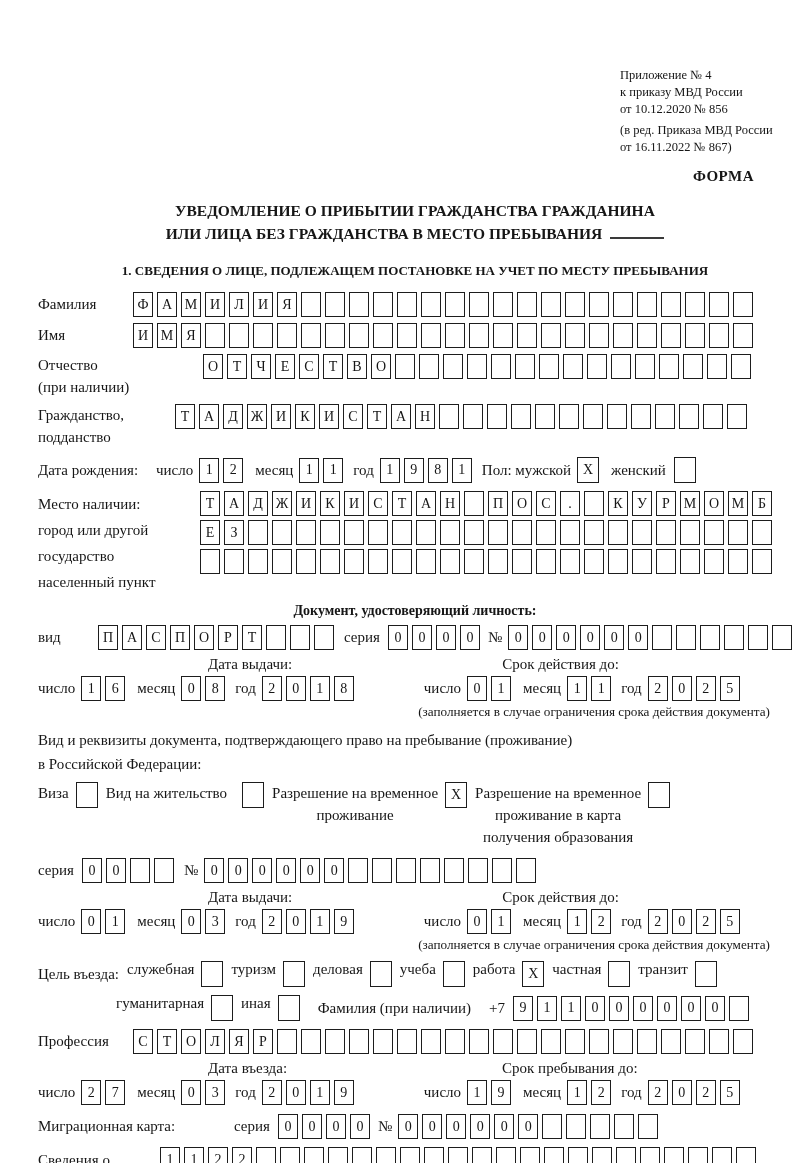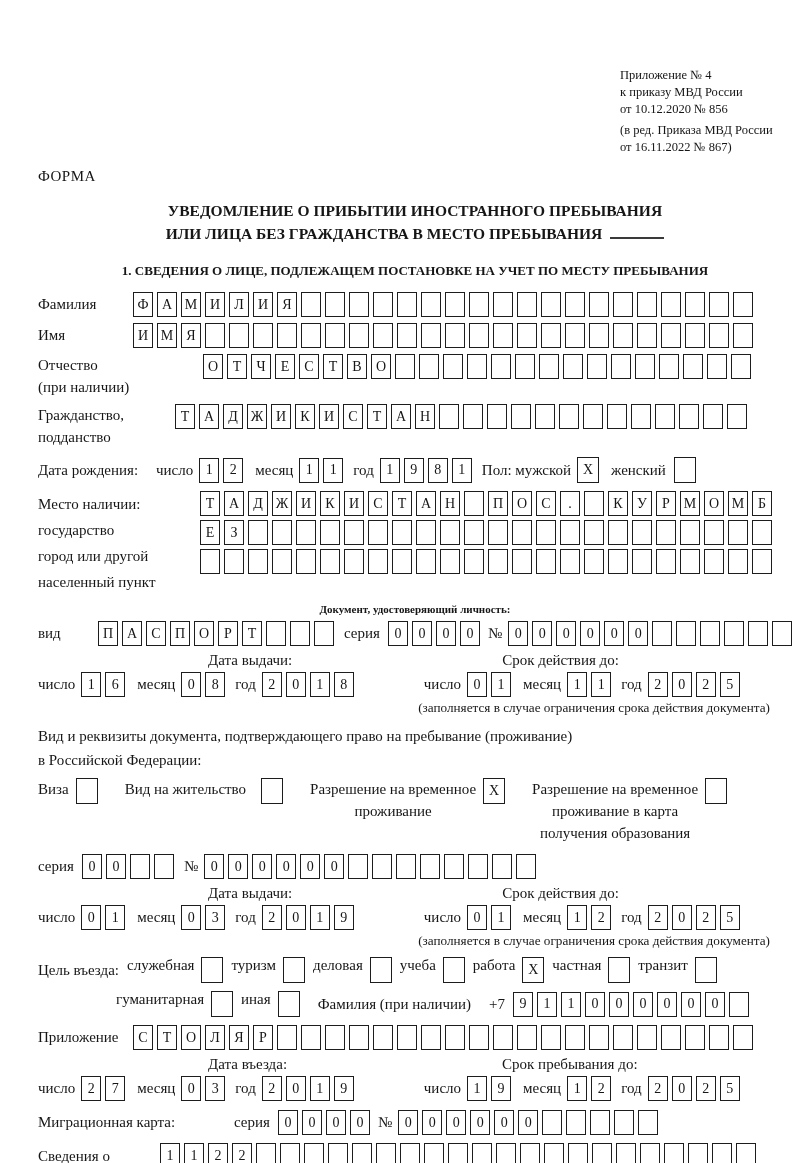--- a/index.html
+++ b/index.html
@@ -1,42 +1,42 @@
 <!DOCTYPE html>
 <html><head>
 <meta charset="utf-8">
 <style>
   html,body{margin:0;padding:0;background:#fff;}
   .page{width:800px;height:1163px;background:#fff;box-sizing:border-box;
         padding:30px 8px 0 38px;font-family:"Liberation Serif","DejaVu Serif",serif;
         color:#161616;overflow:hidden;position:relative;margin-top:37px;}
   .annex{margin-left:582px;width:190px;font-size:12.5px;line-height:17px;}
   .annex .grp2{margin-top:4px;}
-  .forma{margin-top:12px;padding-right:38px;font-weight:normal;
+  .forma{margin-top:12px;text-align:right;padding-right:38px;font-weight:bold;
          font-size:15px;letter-spacing:.5px;}
   .title{margin-top:14px;text-align:center;font-weight:bold;font-size:15.5px;line-height:23px;}
   .blank-line{display:inline-block;width:54px;border-bottom:2.2px solid #3a3a3a;
               height:13px;margin-left:8px;}
   .sec{margin-top:18px;text-align:center;font-weight:bold;font-size:13px;}
   .row{display:flex;align-items:center;margin-top:6px;font-size:15px;}
   .row.top{align-items:flex-start;}
   .lbl{flex:0 0 auto;}
   .cells{display:flex;gap:4px;flex:0 0 auto;}
   .cell{flex:0 0 auto;width:20px;height:25px;border:1.7px solid #1d1d1d;box-sizing:border-box;
         display:flex;align-items:center;justify-content:center;font-size:14px;line-height:1;
         background:#fff;}
   .cb .cell{width:22px;height:26px;}
   .w95{width:95px;} .w165{width:165px;line-height:22px;} .w137{width:137px;line-height:22px;}
   .bp-labels{width:162px;line-height:26px;font-size:15px;}
   .bp-rows .cells{margin-bottom:4px;}
-  .doc-head{margin-top:8px;text-align:center;font-weight:bold;font-size:11px;}
+  .doc-head{margin-top:8px;text-align:center;font-weight:bold;font-size:14px;}
   .hdr-row{display:flex;font-size:15px;margin-top:6px;}
   .note{font-size:13.2px;text-align:right;padding-right:22px;margin-top:3px;}
   .intro{font-size:15px;margin-top:8px;line-height:24px;}
-  .opts{display:flex;gap:21px;align-items:flex-start;margin-top:6px;font-size:15px;}
+  .opts{display:flex;gap:2px;align-items:flex-start;margin-top:6px;font-size:15px;}
   .opt{display:flex;gap:7px;align-items:flex-start;}
   .opt .txt{text-align:center;line-height:22px;}
   .ml6{margin-left:6px;} .ml8{margin-left:8px;} .ml10{margin-left:10px;} .ml12{margin-left:12px;}
   .mr6{margin-right:6px;} .mr8{margin-right:8px;}
   .rep-labels{width:122px;line-height:26px;font-size:15px;}
   .rep-rows .cells{margin-bottom:7px;}
 </style>
 </head>
 <body>
 
@@ -48,21 +48,21 @@
     <div>от 10.12.2020 № 856</div>
     <div class="grp2">
       <div>(в ред. Приказа МВД России</div>
       <div>от 16.11.2022 № 867)</div>
     </div>
   </div>
 
   <div class="forma">ФОРМА</div>
 
   <div class="title">
-    <div>УВЕДОМЛЕНИЕ О ПРИБЫТИИ ИНОСТРАННОГО ПРЕБЫВАНИЯ</div>
+    <div>УВЕДОМЛЕНИЕ О ПРИБЫТИИ ГРАЖДАНСТВА ГРАЖДАНИНА</div>
     <div><span>ИЛИ ЛИЦА БЕЗ ГРАЖДАНСТВА В МЕСТО ПРЕБЫВАНИЯ</span><span class="blank-line"></span></div>
   </div>
 
   <div class="sec">1. СВЕДЕНИЯ О ЛИЦЕ, ПОДЛЕЖАЩЕМ ПОСТАНОВКЕ НА УЧЕТ ПО МЕСТУ ПРЕБЫВАНИЯ</div>
 
   <div class="row" style="margin-top:13px">
     <span class="lbl w95">Фамилия</span>
     <span class="cells">
         <span class="cell">Ф</span>
         <span class="cell">А</span>
@@ -215,22 +215,22 @@
       </span>
     <span class="lbl ml12 mr8">женский</span>
     <span class="cells cb">
         <span class="cell"></span>
       </span>
   </div>
 
   <div class="row top" style="margin-top:8px">
     <div class="bp-labels">
       <div>Место наличии:</div>
+      <div>город или другой</div>
       <div>государство</div>
-      <div>город или другой</div>
       <div>населенный пункт</div>
     </div>
     <div class="bp-rows">
       <div class="cells">
           <span class="cell">Т</span>
           <span class="cell">А</span>
           <span class="cell">Д</span>
           <span class="cell">Ж</span>
           <span class="cell">И</span>
           <span class="cell">К</span>
@@ -571,21 +571,21 @@
         <span class="cell">0</span>
         <span class="cell">0</span>
         <span class="cell">0</span>
         <span class="cell">0</span>
         <span class="cell">0</span>
         <span class="cell"></span>
       </span>
   </div>
 
   <div class="row" style="margin-top:8px">
-    <span class="lbl w95">Приложение</span>
+    <span class="lbl w95">Профессия</span>
     <span class="cells">
         <span class="cell">С</span>
         <span class="cell">Т</span>
         <span class="cell">О</span>
         <span class="cell">Л</span>
         <span class="cell">Я</span>
         <span class="cell">Р</span>
         <span class="cell"></span>
         <span class="cell"></span>
         <span class="cell"></span>

